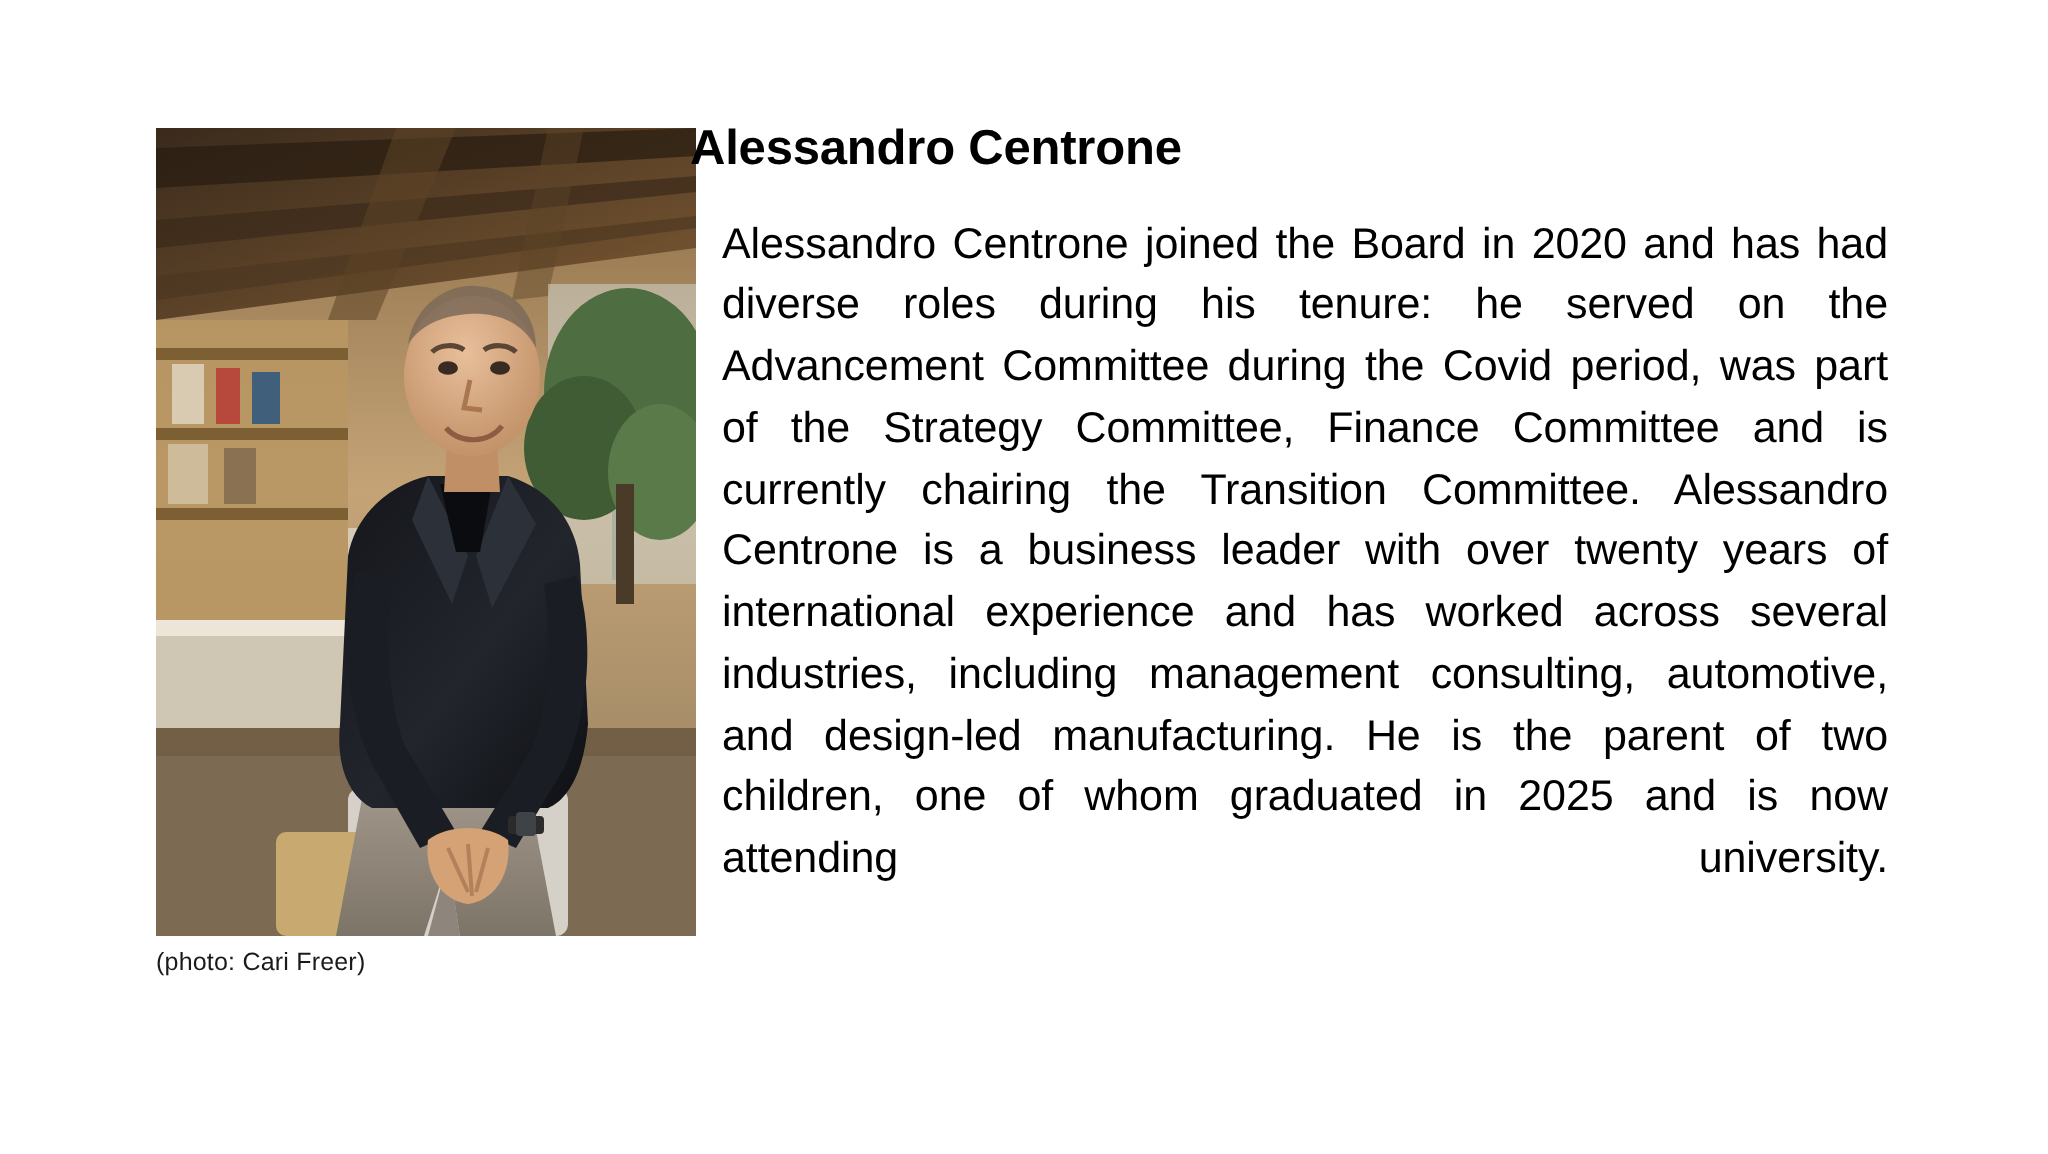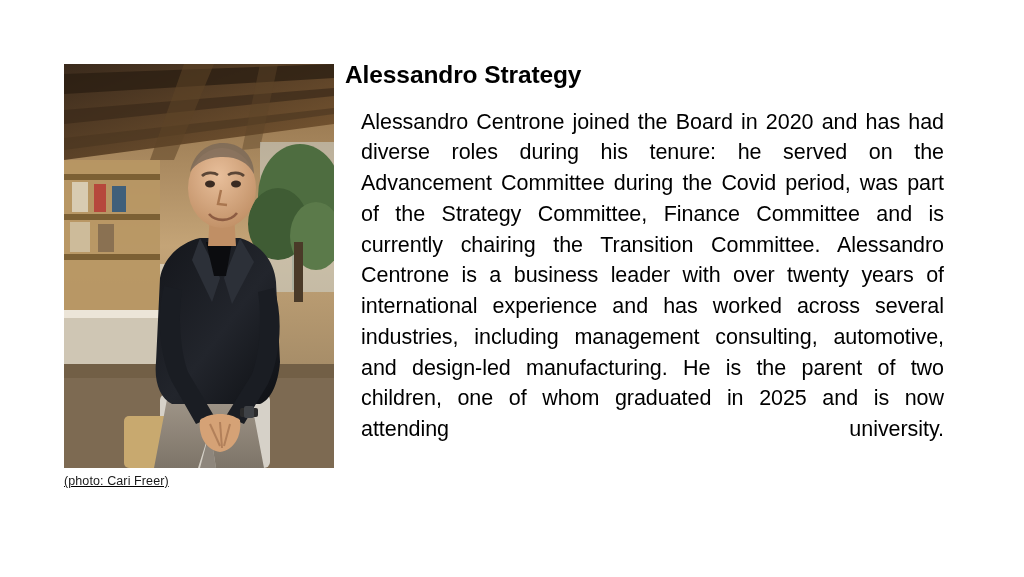--- a/index.html
+++ b/index.html
@@ -16,24 +16,23 @@
   .slide {
     position: relative;
     width: 1024px;
     height: 577px;
     background: #ffffff;
   }
 
   
   .photo-block {
     position: absolute;
-    left: 64px;
+    left: 78px;
     top: 64px;
     width: 228px;
-    text-decoration: underline;
   }
   .photo {
     position: relative;
     width: 270px;
     height: 404px;
     overflow: hidden;
     background: #4a4139;
   }
   .photo svg {
     display: block;
@@ -181,17 +180,17 @@
         <path d="M156 358 L158 384" stroke="#b2805a" stroke-width="2" fill="none"></path>
         <path d="M166 360 L160 382" stroke="#b2805a" stroke-width="2" fill="none"></path>
 
         <rect x="0" y="0" width="270" height="404" fill="none"></rect>
       </svg>
     </div>
     <div class="photo-credit">(photo: Cari Freer)</div>
   </div>
 
   <div class="text-block">
-    <h1 class="bio-name">Alessandro Strategy</h1>
+    <h1 class="bio-name">Alessandro Centrone</h1>
     <p class="bio-text">Alessandro Centrone joined the Board in 2020 and has had diverse roles during his tenure: he served on the Advancement Committee during the Covid period, was part of the Strategy Committee, Finance Committee and is currently chairing the Transition Committee. Alessandro Centrone is a business leader with over twenty years of international experience and has worked across several industries, including management consulting, automotive, and design-led manufacturing. He is the parent of two children, one of whom graduated in 2025 and is now attending university.</p>
   </div>
 
 </div>
 
 </body></html>

